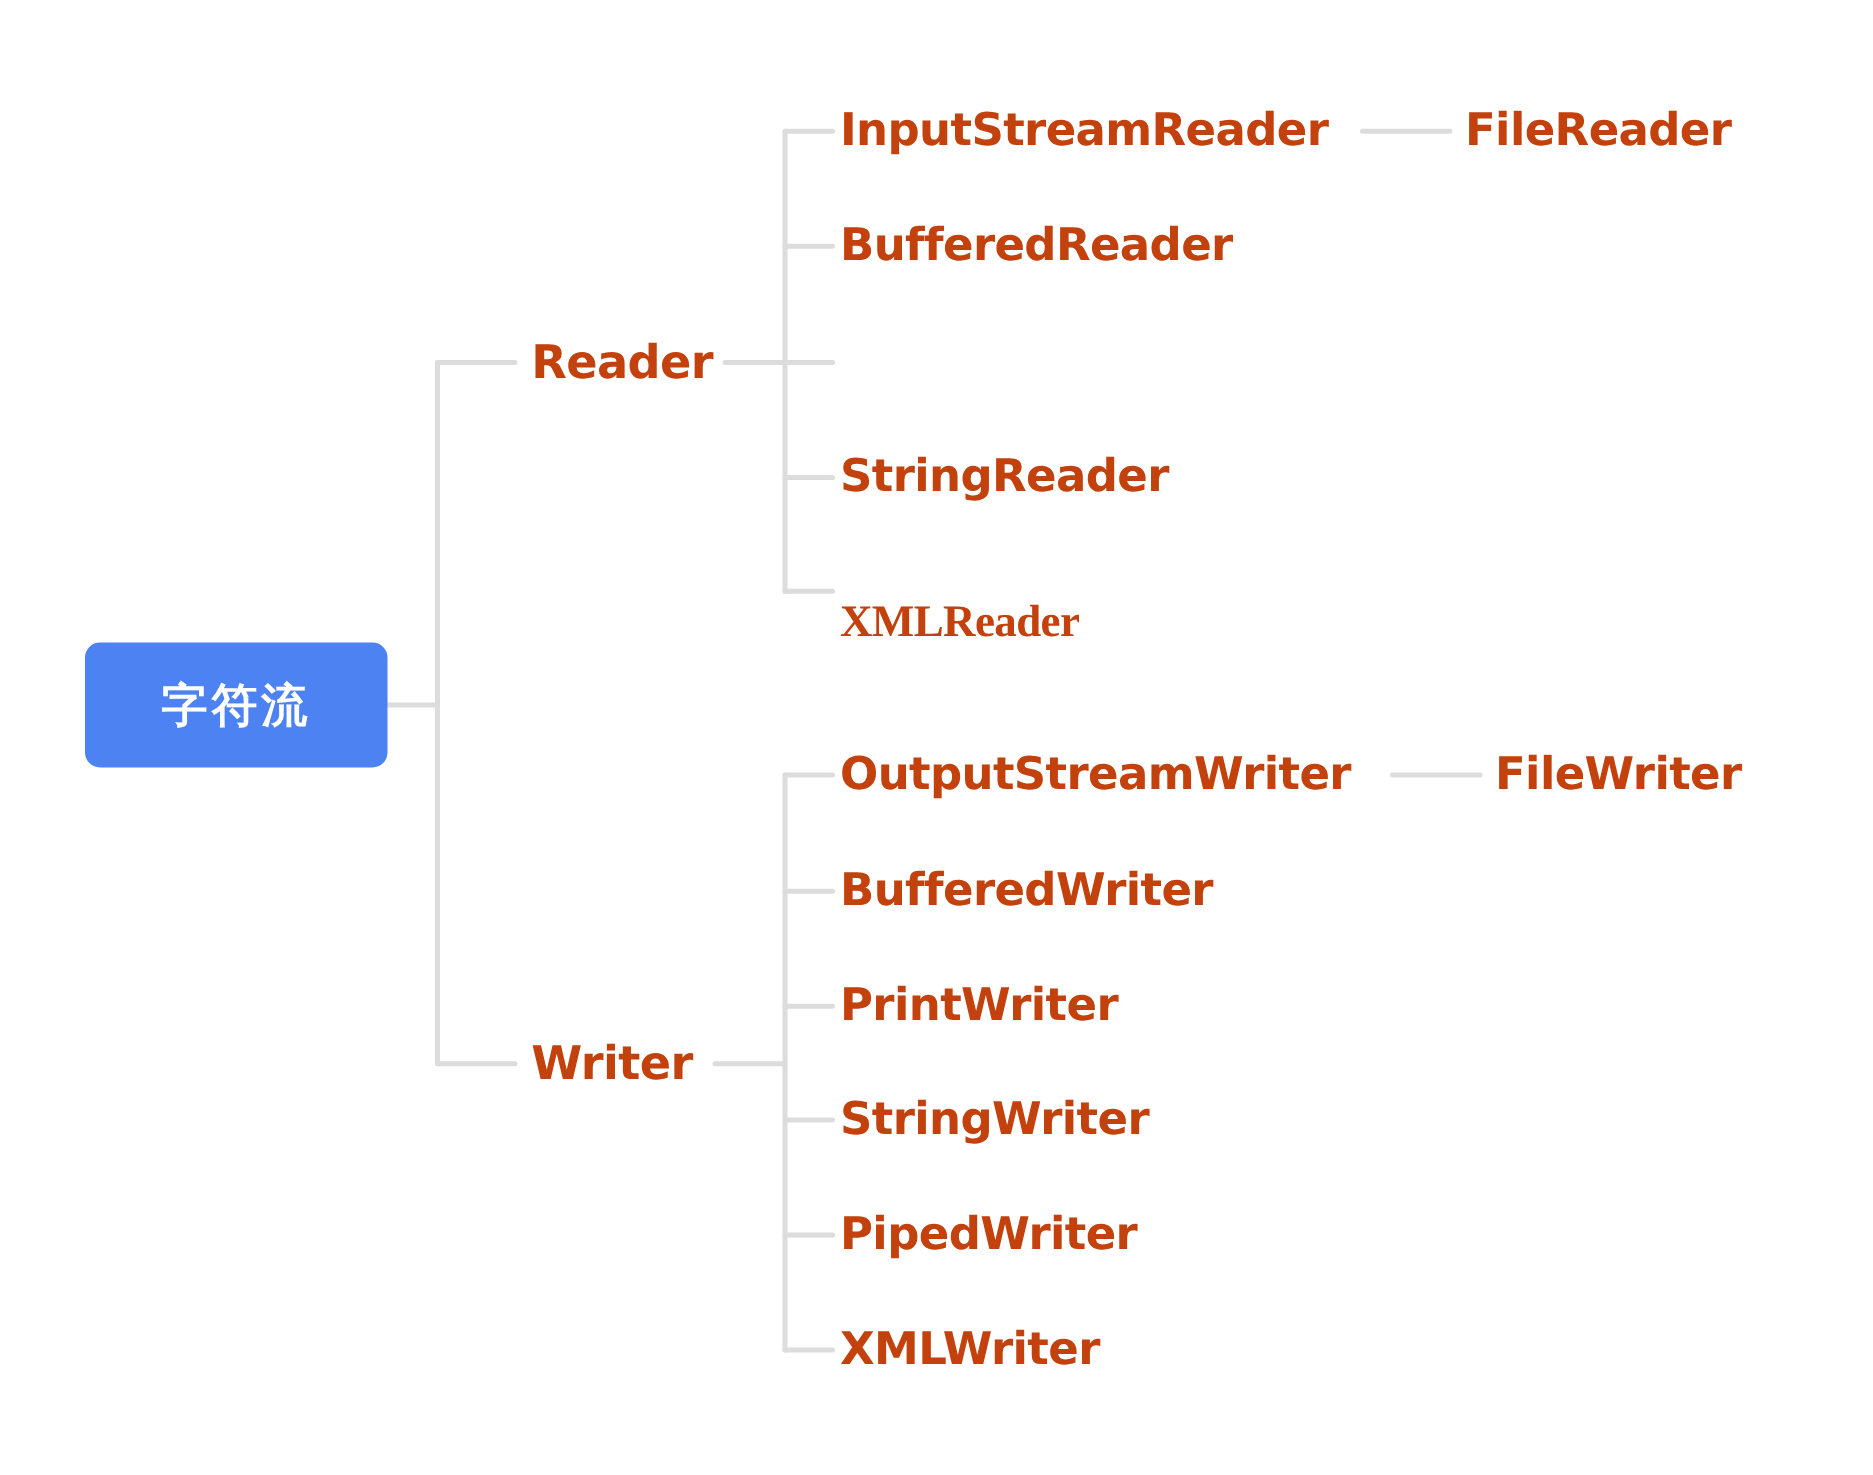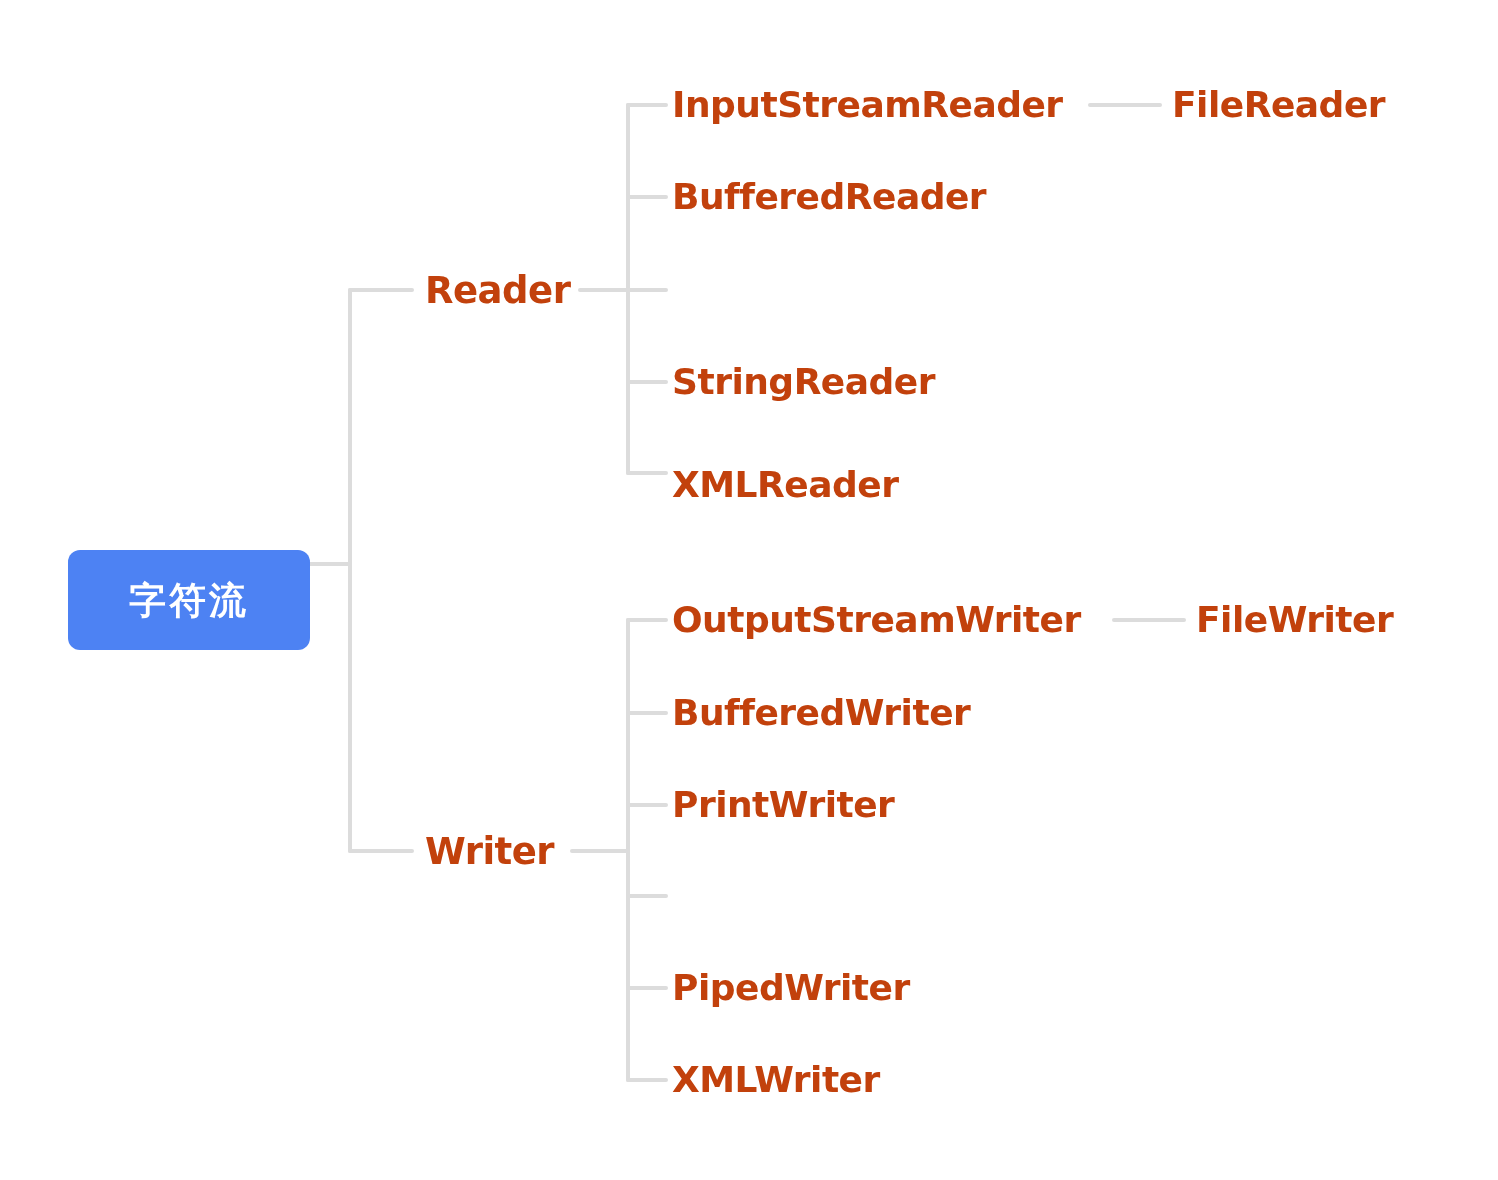--- a/index.html
+++ b/index.html
@@ -28,21 +28,20 @@
     left: 68px;
     top: 514px;
     width: 242px;
     height: 100px;
     background: #4d82f3;
     border-radius: 12px;
     display: flex;
     align-items: center;
     justify-content: center;
     box-sizing: border-box;
-    margin-top: 36px;
   }
   .root-label {
     color: #ffffff;
     font-family: "DejaVu Sans", sans-serif;
     font-size: 37px;
     font-weight: 700;
     letter-spacing: 3px;
     line-height: 1;
     white-space: nowrap;
   }
@@ -108,24 +107,25 @@
   <div class="root-node">
     <span class="root-label">字符流</span>
   </div>
 
   <div class="node-label branch-label" style="left:425px; top:290px;">Reader</div>
 
   <div class="node-label leaf-label" style="left:672px; top:105px;">InputStreamReader</div>
   <div class="node-label leaf-label" style="left:672px; top:197px;">BufferedReader</div>
   <div class="node-label leaf-label" style="left:1172px; top:105px;">FileReader</div>
   <div class="node-label leaf-label" style="left:672px; top:382px;">StringReader</div>
-  <div class="node-label leaf-label" style="left:672px; top:485px;">XMLReader</div>
+  <div class="node-label leaf-label" style="left:672px; top:497px;font-family:Liberation Serif, serif;">XMLReader</div>
 
   <div class="node-label branch-label" style="left:425px; top:851px;">Writer</div>
 
   <div class="node-label leaf-label" style="left:672px; top:620px;">OutputStreamWriter</div>
   <div class="node-label leaf-label" style="left:1196px; top:620px;">FileWriter</div>
   <div class="node-label leaf-label" style="left:672px; top:713px;">BufferedWriter</div>
   <div class="node-label leaf-label" style="left:672px; top:805px;">PrintWriter</div>
+  <div class="node-label leaf-label" style="left:672px; top:896px;">StringWriter</div>
   <div class="node-label leaf-label" style="left:672px; top:988px;">PipedWriter</div>
   <div class="node-label leaf-label" style="left:672px; top:1080px;">XMLWriter</div>
 
 </div>
 
 </body></html>

